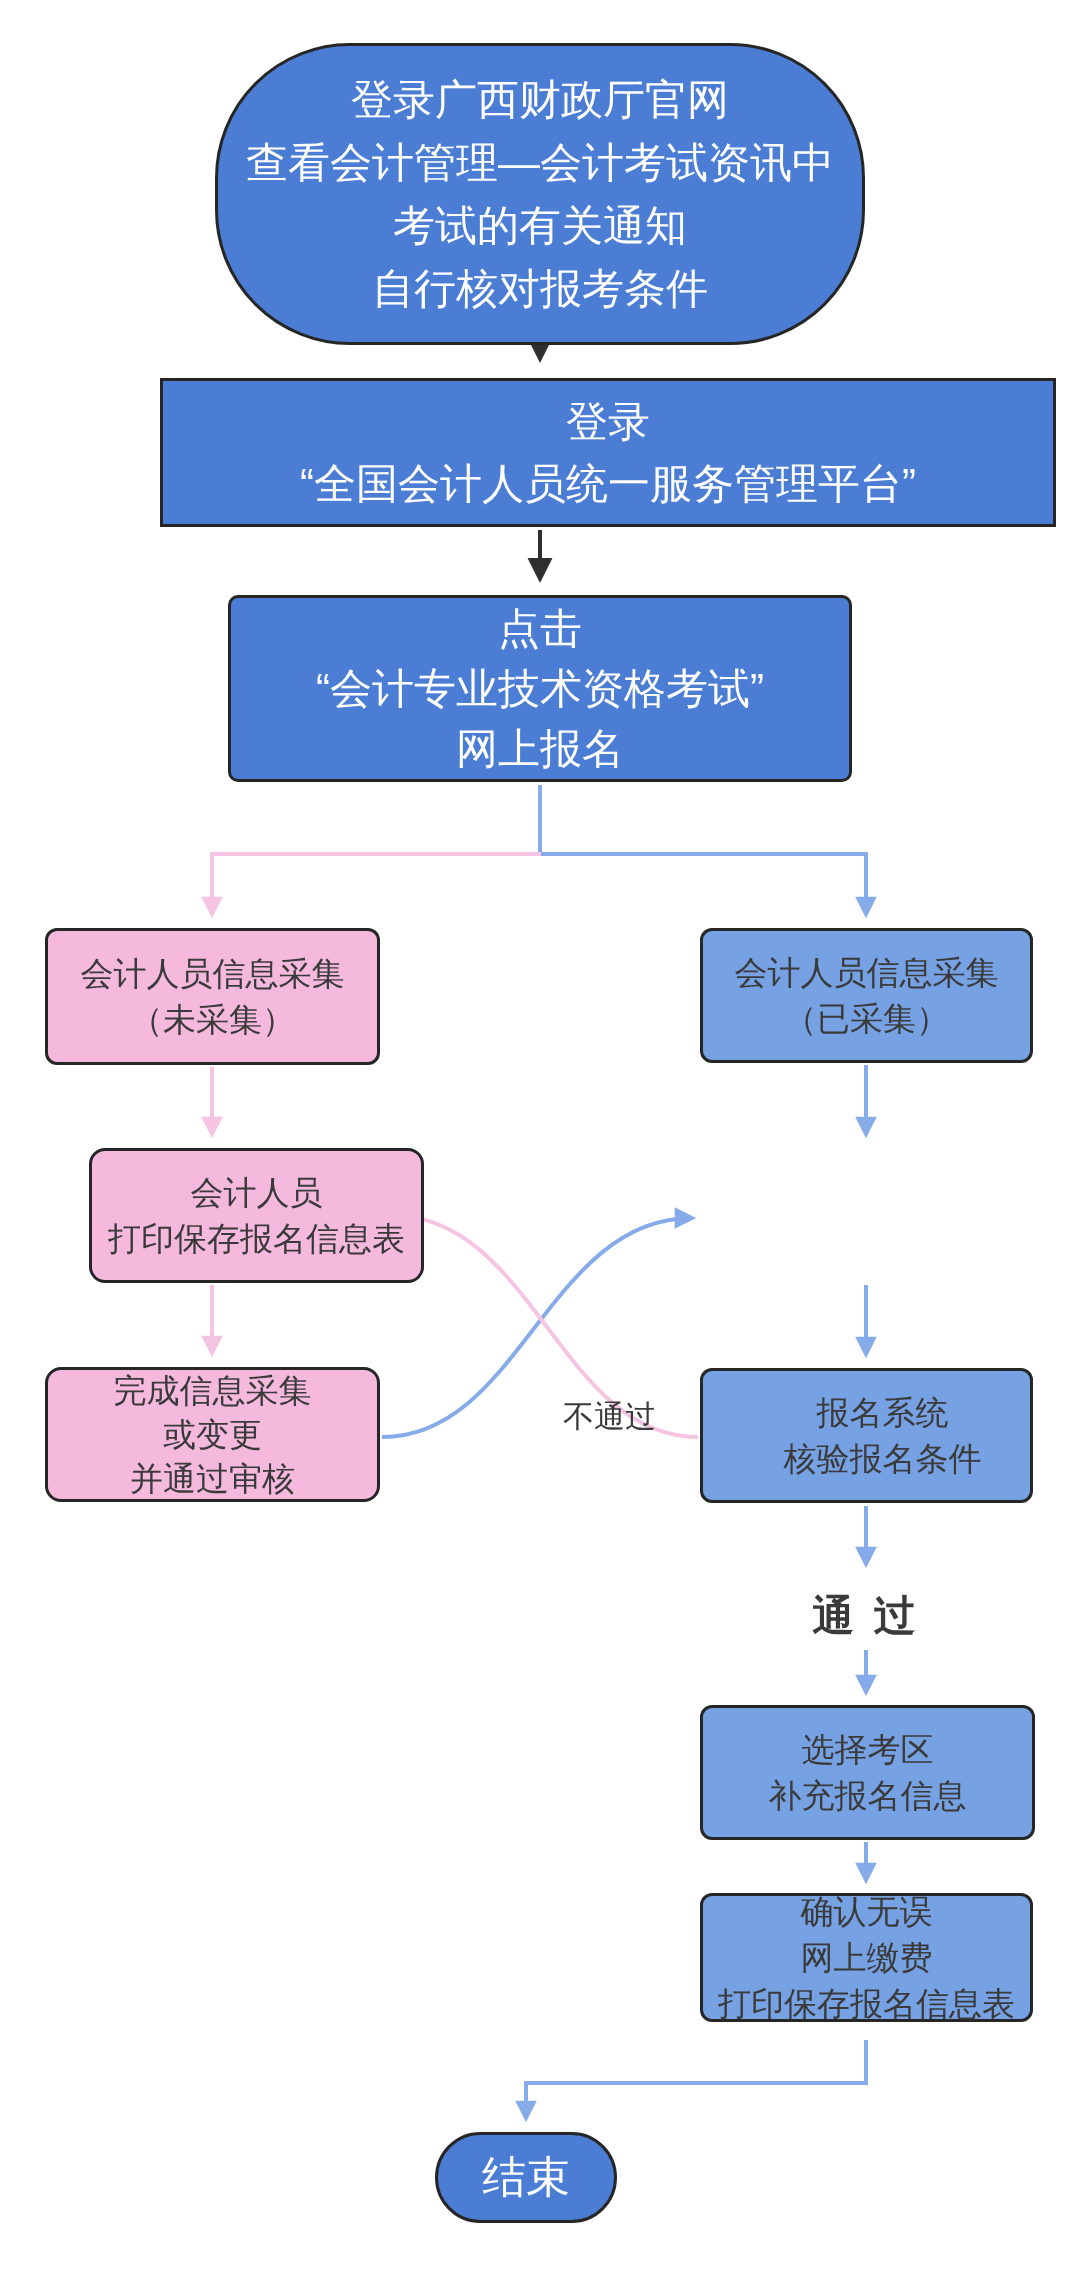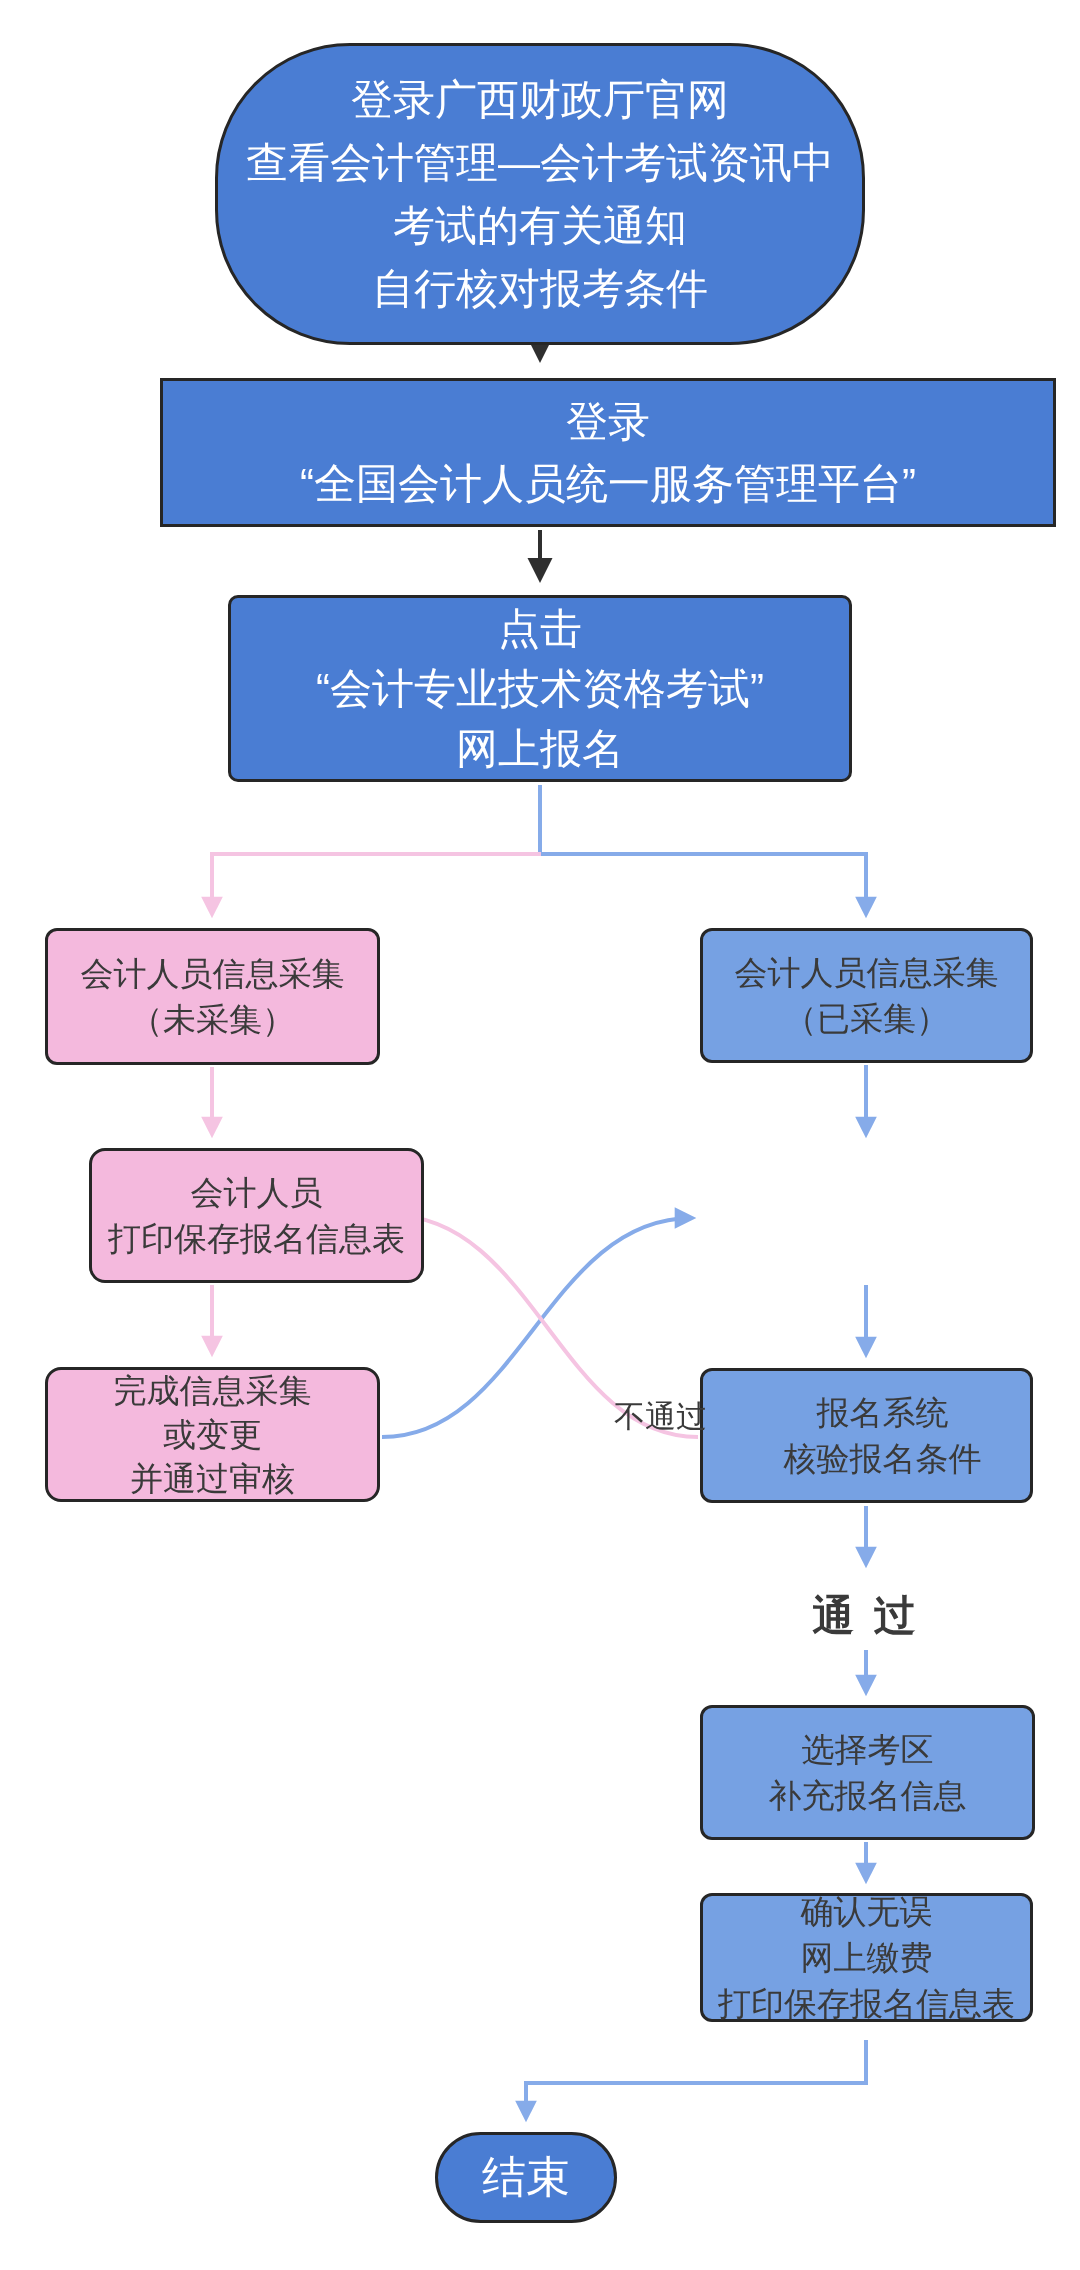--- a/index.html
+++ b/index.html
@@ -32,21 +32,21 @@
   #n-collect-done{left:700px;top:928px;width:333px;height:135px;border-radius:12px;}
   #n-auto-import{left:700px;top:1148px;width:333px;height:135px;border-radius:12px;}
   #n-verify{left:700px;top:1368px;width:333px;height:135px;border-radius:12px;padding-left:32px;}
   #n-choose-area{left:700px;top:1705px;width:335px;height:135px;border-radius:12px;}
   #n-confirm-pay{left:700px;top:1893px;width:333px;height:129px;border-radius:12px;line-height:46px;}
   #n-end{left:435px;top:2132px;width:182px;height:91px;border-radius:48px;font-size:44px;}
 
   .edge-label{
     position:absolute;color:#3a3a3a;white-space:nowrap;
   }
-  #lbl-fail{left:614px;top:1396px;font-size:31px;}
+  #lbl-fail{left:563px;top:1396px;font-size:31px;}
   #lbl-pass{left:790px;top:1588px;width:152px;text-align:center;font-size:42px;font-weight:bold;letter-spacing:4px;}
 </style>
 </head>
 <body>
 
 <div id="canvas">
 
   <svg id="edges" viewBox="0 0 1080 2270" xmlns="http://www.w3.org/2000/svg">
     <defs>
       <marker id="arr-black" markerUnits="userSpaceOnUse" viewBox="0 0 12 12" markerWidth="30" markerHeight="30" refX="9" refY="6" orient="auto">

